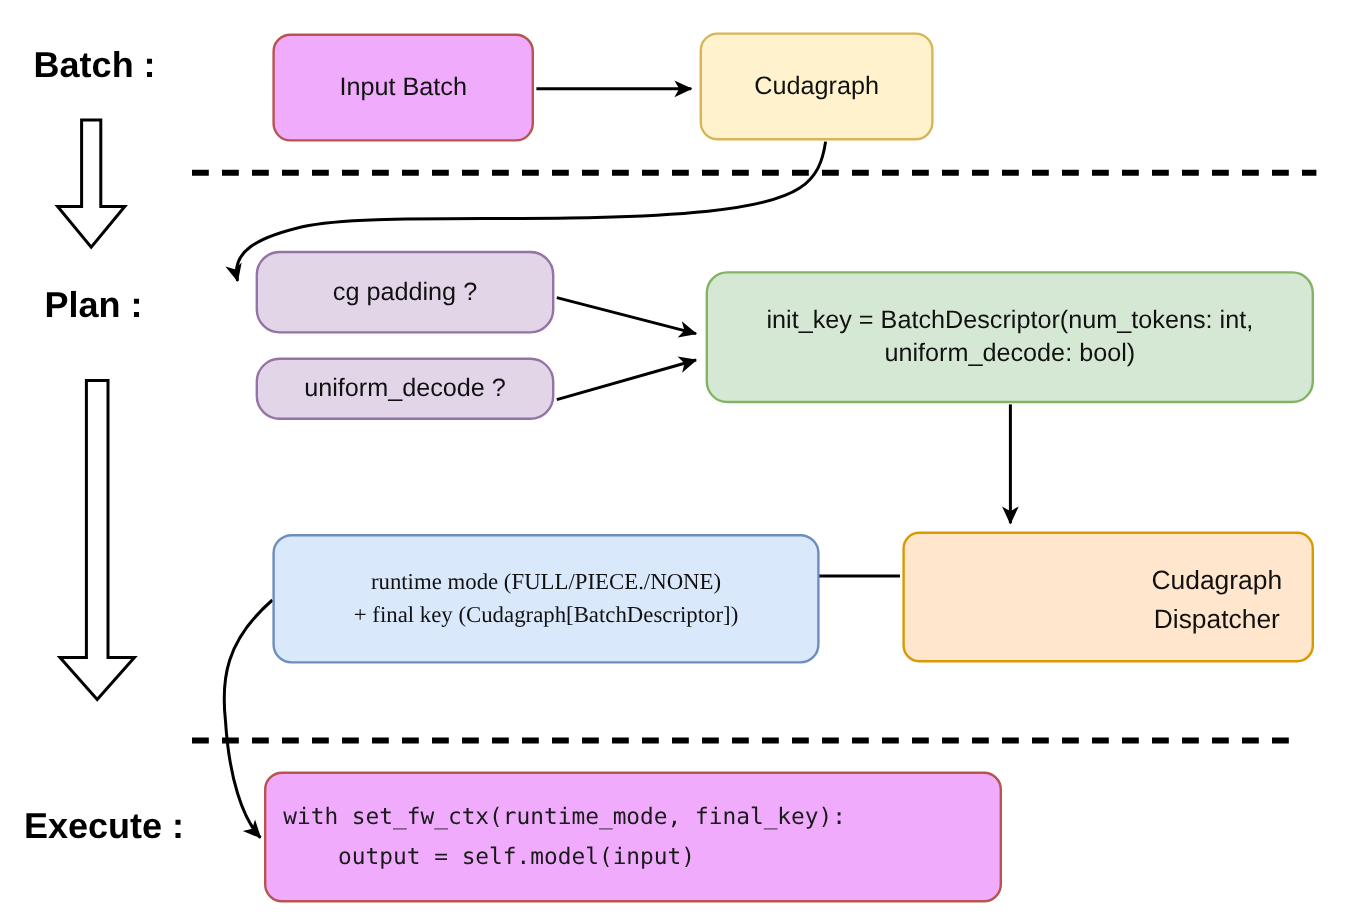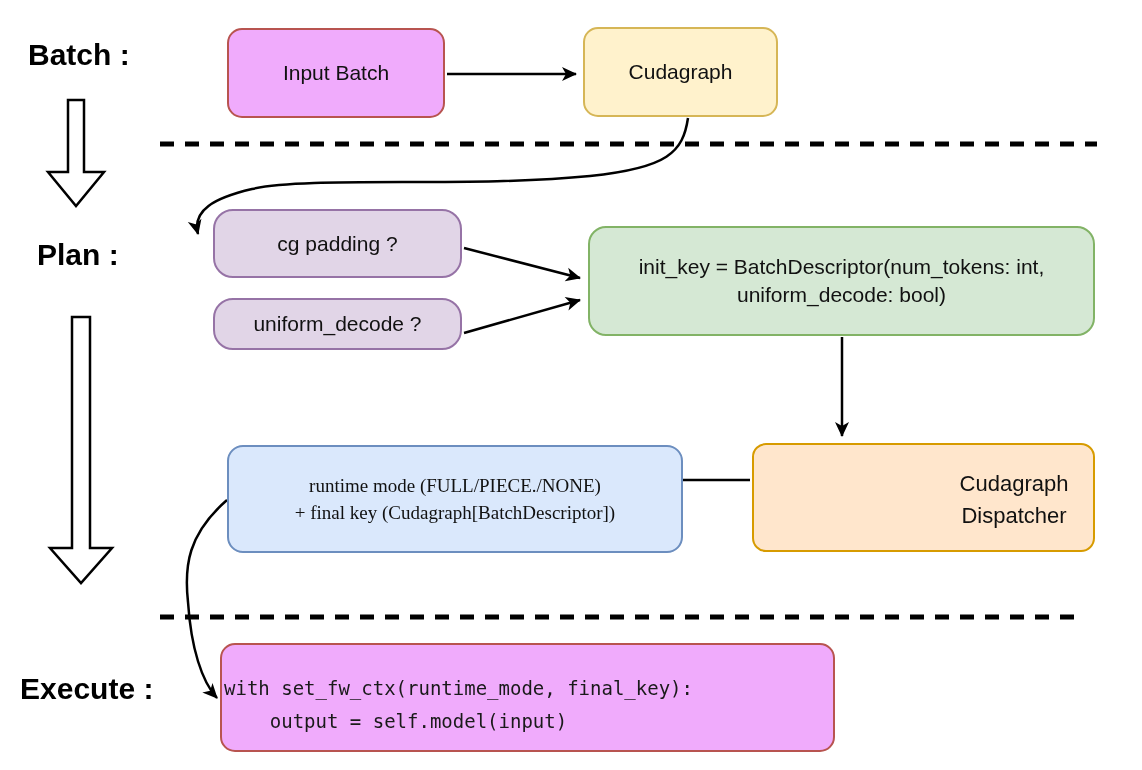--- a/index.html
+++ b/index.html
@@ -18,23 +18,23 @@
   }
   .node-red{background:#f0abfc;border:2px solid #b85450;border-radius:15px;}
   .node-yellow{background:#fff2cc;border:2px solid #d6b656;border-radius:15px;}
   .node-purple{background:#e1d5e7;border:2px solid #9673a6;border-radius:20px;}
   .node-green{background:#d5e8d4;border:2px solid #82b366;border-radius:18px;}
   .node-blue{background:#dae8fc;border:2px solid #6c8ebf;border-radius:16px;}
   .node-orange{background:#ffe6cc;border:2px solid #d79b00;border-radius:14px;}
   .node-orange-inner{background:#fad4b4;border:2px solid #d79b00;border-radius:12px;}
   .multiline{flex-direction:column;}
   .code-node{
-    justify-content:flex-end;align-items:flex-start;flex-direction:column;
+    justify-content:center;align-items:flex-start;flex-direction:column;
     font-family:"DejaVu Sans Mono","Liberation Mono",monospace;
-    font-size:19px;line-height:33px;padding:12px 2px;color:#1a1a1a;
+    font-size:19px;line-height:33px;padding:12px 14px;color:#1a1a1a;
   }
   .code-line{white-space:pre;}
   .blue-text{font-size:19px;line-height:27px;}
   .dispatcher-label{
     position:absolute;left:935px;top:468px;width:158px;text-align:center;
     font-size:22px;line-height:32px;
   }
   .dispatch-inner{font-size:19px;}
 </style>
 </head>

